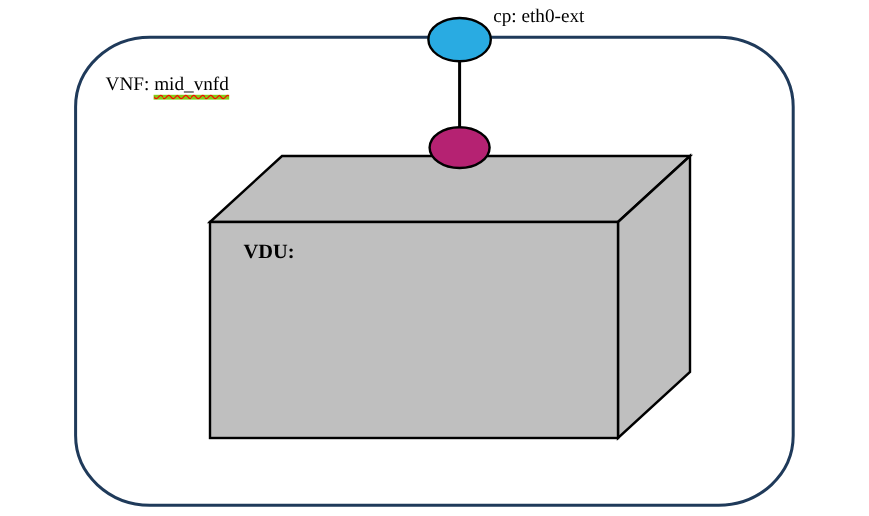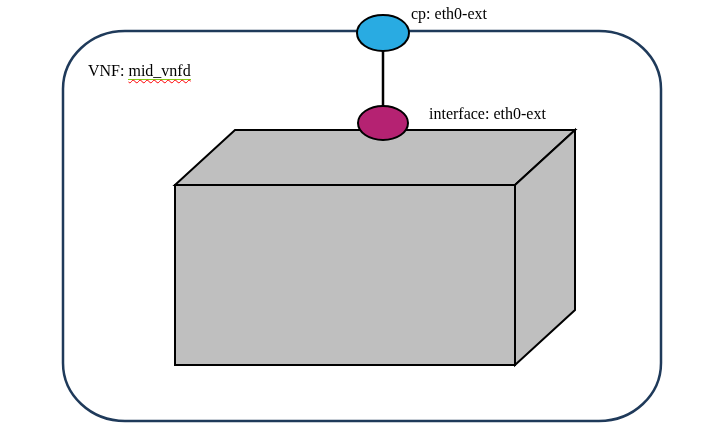--- a/index.html
+++ b/index.html
@@ -26,21 +26,21 @@
       font-size: 16px;
       white-space: nowrap;
       line-height: 1.2;
     }
     .vnf-label { left: 88px; top: 61px; }
     .vnf-prefix { font-weight: normal; }
     .vnf-name {
       text-decoration: underline wavy red;
       text-decoration-thickness: 1px;
       text-underline-offset: 3px;
-      border-bottom: 1px solid #84cc16;
+      border-bottom: 4px solid #84cc16;
       padding-bottom: 0px;
     }
     .cp-label { left: 411px; top: 4px; }
     .iface-label { left: 429px; top: 104px; }
     .vdu-text {
       position: absolute;
       left: 203px;
       top: 198px;
       width: 268px;
       font-size: 17px;
@@ -78,18 +78,18 @@
 
     <ellipse cx="383" cy="33" rx="26" ry="18" stroke="#000000" stroke-width="2" fill="#29abe2"></ellipse>
 
     <ellipse cx="383" cy="123" rx="25" ry="17" stroke="#000000" stroke-width="2" fill="#b52272"></ellipse>
   </svg>
 
   <div class="label vnf-label"><span class="vnf-prefix">VNF</span><span>: </span><span class="vnf-name">mid_vnfd</span></div>
 
   <div class="label cp-label">cp: eth0-ext</div>
 
-  <div class="label iface-label">interface: eth0-ext</div>
 
   <div class="vdu-text">
+    <div class="vdu-title">VDU:</div>
   </div>
 
 </div>
 
 </body></html>

